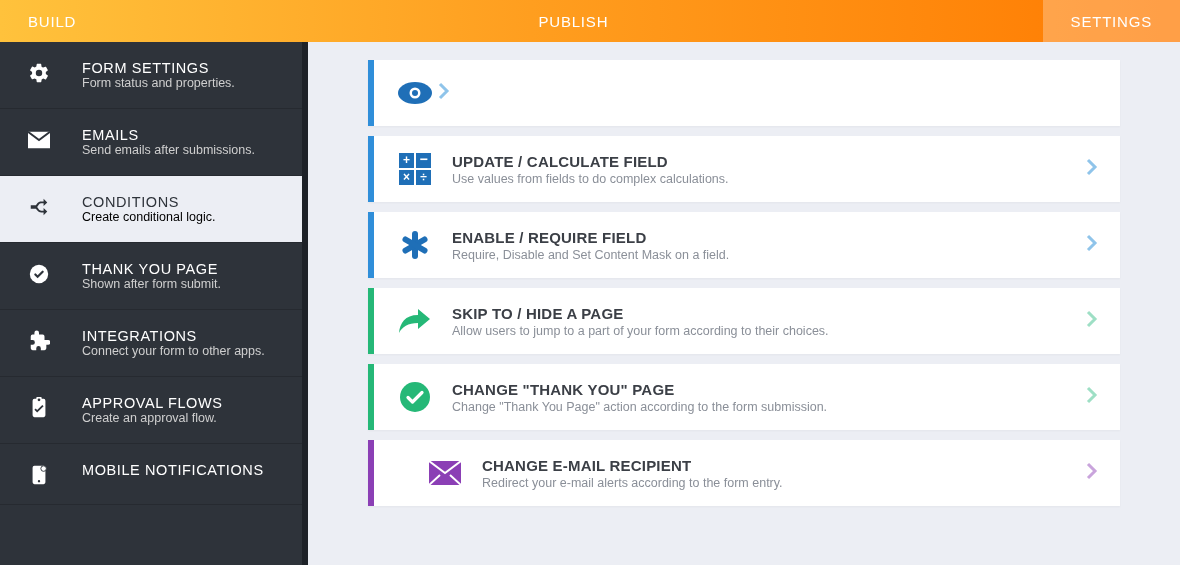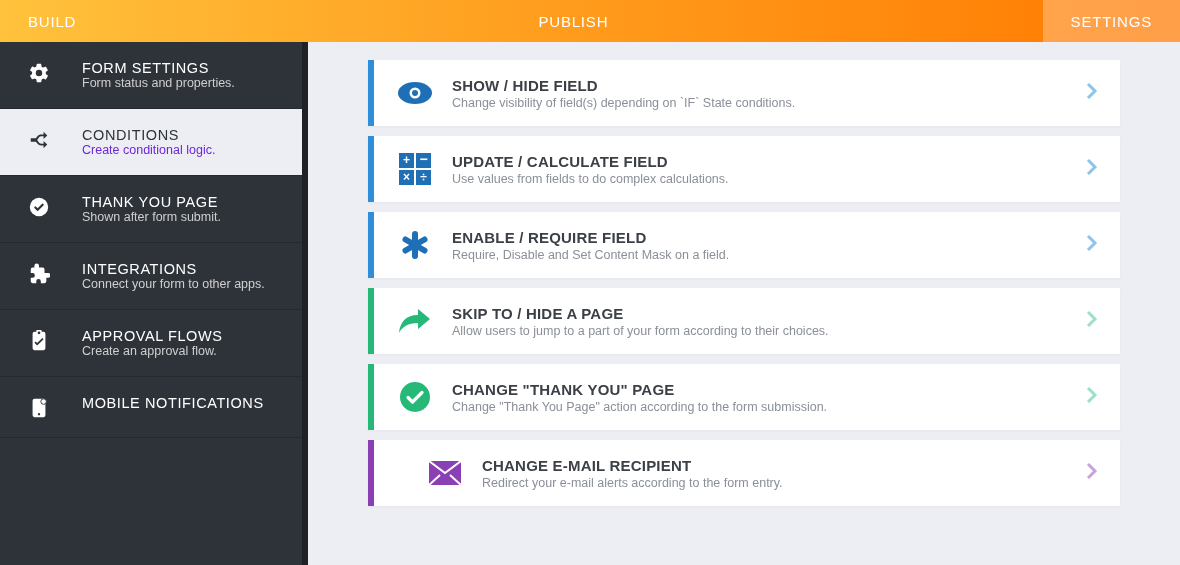--- a/index.html
+++ b/index.html
@@ -68,21 +68,21 @@
     letter-spacing: 0.6px;
     font-weight: 400;
   }
   .side-item .side-text .side-sub {
     font-size: 12.5px;
     color: #cfcfcf;
     margin-top: 0;
     font-weight: 300;
   }
   .side-item.active .side-text .side-sub {
-    color: #6d28d9;
+    color: #000000;
     text-align: right;
   }
   .main {
     flex: 1;
     padding: 18px 60px 18px 60px;
     overflow-y: auto;
   }
   .card {
     background: #fff;
     height: 66px;
@@ -140,20 +140,32 @@
         <svg width="22" height="22" viewBox="0 0 24 24" fill="#fff">
             <path d="M19.4 13a7.8 7.8 0 0 0 .1-1 7.8 7.8 0 0 0-.1-1l2.1-1.6a.5.5 0 0 0 .1-.6l-2-3.5a.5.5 0 0 0-.6-.2l-2.5 1a7.6 7.6 0 0 0-1.7-1l-.4-2.6A.5.5 0 0 0 14 2h-4a.5.5 0 0 0-.5.4l-.4 2.6a7.6 7.6 0 0 0-1.7 1l-2.5-1a.5.5 0 0 0-.6.2l-2 3.5a.5.5 0 0 0 .1.6L4.5 11a7.8 7.8 0 0 0-.1 1 7.8 7.8 0 0 0 .1 1l-2.1 1.6a.5.5 0 0 0-.1.6l2 3.5a.5.5 0 0 0 .6.2l2.5-1a7.6 7.6 0 0 0 1.7 1l.4 2.6A.5.5 0 0 0 10 22h4a.5.5 0 0 0 .5-.4l.4-2.6a7.6 7.6 0 0 0 1.7-1l2.5 1a.5.5 0 0 0 .6-.2l2-3.5a.5.5 0 0 0-.1-.6Zm-7.4 2.5A3.5 3.5 0 1 1 15.5 12 3.5 3.5 0 0 1 12 15.5Z"></path>
           </svg>
       </span>
       <span class="side-text">
         <div class="side-title">FORM SETTINGS</div>
         <div class="side-sub">Form status and properties.</div>
       </span>
     </div>
 
+    <div class="side-item">
+      <span class="side-icon">
+        <svg width="22" height="18" viewBox="0 0 24 18" fill="#fff">
+            <path d="M0 0h24v18H0z" fill="#fff"></path>
+            <path d="M0 0l12 9L24 0" fill="none" stroke="#2e333a" stroke-width="2"></path>
+          </svg>
+      </span>
+      <span class="side-text">
+        <div class="side-title">EMAILS</div>
+        <div class="side-sub">Send emails after submissions.</div>
+      </span>
+    </div>
 
     <div class="side-item active">
       <span class="side-icon">
         <svg width="22" height="22" viewBox="0 0 24 24" fill="#2e333a">
             <path d="M17 3l4 4-4 4V8h-2.6c-1 0-1.9.5-2.5 1.3L10 12l1.9 2.7c.6.8 1.5 1.3 2.5 1.3H17v-3l4 4-4 4v-3h-2.6c-1.7 0-3.2-.8-4.2-2.1L8.6 14H3v-4h5.6l1.6-2.1C11.2 6.6 12.7 6 14.4 6H17V3z"></path>
           </svg>
       </span>
       <span class="side-text">
         <div class="side-title">CONDITIONS</div>
         <div class="side-sub">Create conditional logic.</div>
@@ -214,24 +226,20 @@
 
   <div class="main">
 
     <div class="card accent-blue">
       <span class="card-icon">
         <svg width="36" height="24" viewBox="0 0 36 24" fill="#1f6fb7">
             <ellipse cx="18" cy="12" rx="17" ry="11"></ellipse>
             <circle cx="18" cy="12" r="5.5" fill="#fff"></circle>
             <circle cx="18" cy="12" r="3" fill="#1f6fb7"></circle>
           </svg>
-      </span>
-      <span class="card-text">
-        <div class="card-title">SHOW / HIDE FIELD</div>
-        <div class="card-sub">Change visibility of field(s) depending on `IF` State conditions.</div>
       </span>
       <span class="card-arrow">
         <svg width="12" height="18" viewBox="0 0 12 18" fill="none" stroke="#8fc4ea" stroke-width="3">
             <path d="M2 2l7 7-7 7"></path>
           </svg>
       </span>
     </div>
 
     <div class="card accent-blue">
       <span class="card-icon">

